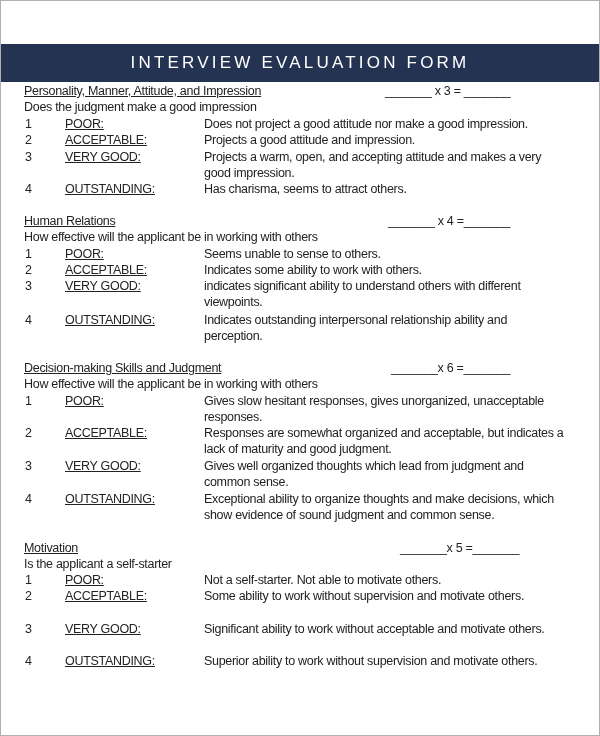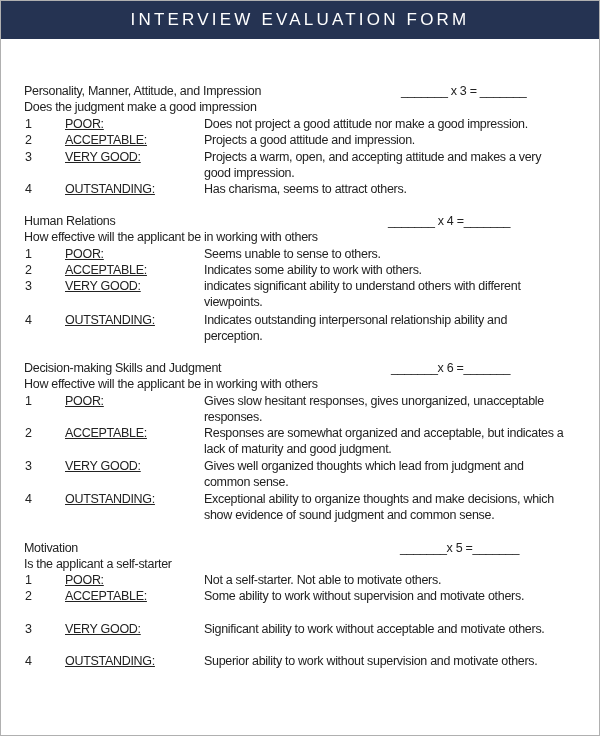--- a/index.html
+++ b/index.html
@@ -13,47 +13,48 @@
     color: #222222;
   }
   .header {
     height: 38px;
     background: #253352;
     color: #ffffff;
     text-align: center;
     line-height: 38px;
     font-size: 17px;
     letter-spacing: 3.2px;
+    margin-top: 43px;
   }
   .applicant-row {
     position: absolute; top: 48px; left: 3px;
     font-size: 12.5px; white-space: nowrap;
     letter-spacing: -0.3px;
   }
   .section { position: absolute; left: 23px; width: 560px; font-size: 12.5px; letter-spacing: -0.3px; }
-  .sec-title { position: absolute; left: 0; top: 0; line-height: 16px; }
+  .sec-title { position: absolute; left: 0; top: 0; line-height: 16px; text-decoration: underline; }
   .sec-score { position: absolute; top: 0; line-height: 16px; white-space: nowrap; }
   .sec-question { position: absolute; left: 0; top: 16px; line-height: 16px; white-space: nowrap; }
   .rating {
     position: absolute; left: 0; width: 560px; line-height: 16.3px;
   }
   .rating .num { position: absolute; left: 1px; top: 0; }
   .rating .lbl { position: absolute; left: 41px; top: 0; text-decoration: underline; }
   .rating .desc { position: absolute; left: 180px; top: 0; width: 360px; }
 </style>
 </head>
 <body>
 
 <div class="page">
   <div class="header">INTERVIEW EVALUATION FORM</div>
 
 
   <div class="section" style="top:82px;">
     <div class="sec-title">Personality, Manner, Attitude, and Impression</div>
-    <div class="sec-score" style="left:361px;margin-left:16px;">_______ x 3 = _______</div>
+    <div class="sec-score" style="left:361px;">_______ x 3 = _______</div>
     <div class="sec-question">Does the judgment make a good impression</div>
     <div class="rating" style="top:33px;">
       <span class="num">1</span>
       <span class="lbl">POOR:</span>
       <span class="desc">Does not project a good attitude nor make a good impression.</span>
     </div>
     <div class="rating" style="top:49px;">
       <span class="num">2</span>
       <span class="lbl">ACCEPTABLE:</span>
       <span class="desc"> Projects a good attitude and impression.</span>

